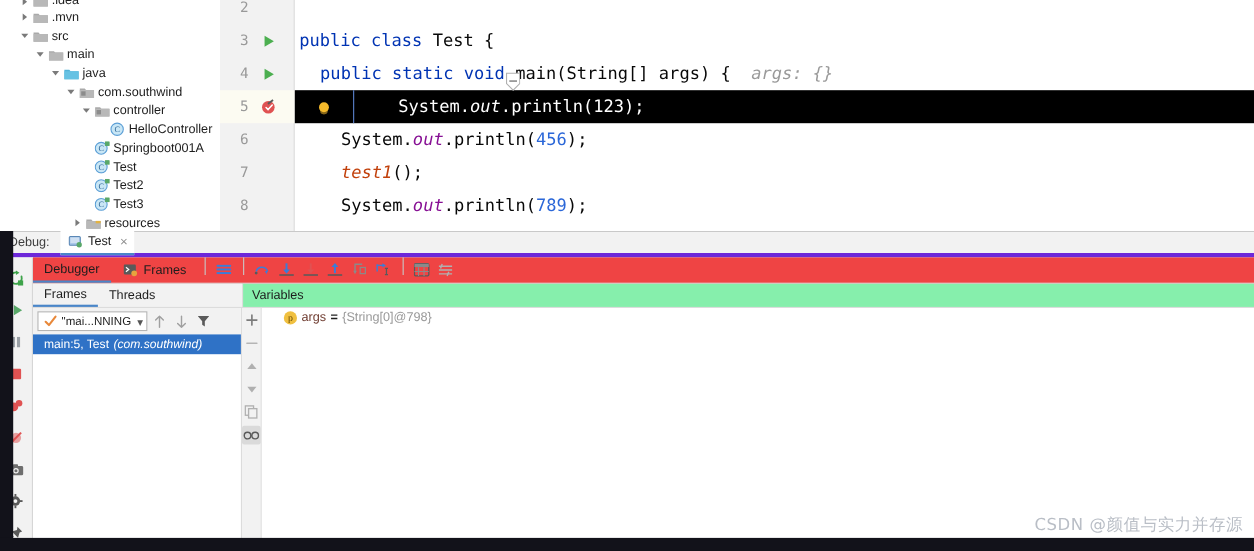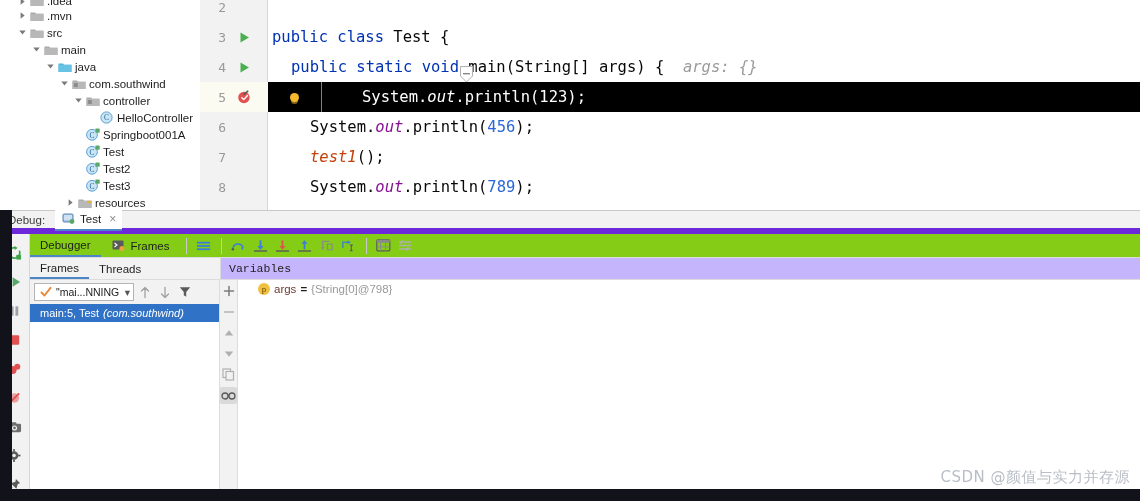--- a/index.html
+++ b/index.html
@@ -128,21 +128,21 @@
     background: #f2f2f2;
     border-top: 1px solid #c9c9c9;
   }
 
   
   #debug-tabstrip {
     position: absolute; left: 0; top: 0;
     width: 1140px; height: 23px;
     background: #f2f2f2;
     display: flex; align-items: center;
-    border-bottom: 6px solid #6d28d9;
+    border-bottom: 4px solid #6d28d9;
   }
   #debug-tabstrip .dbg-label {
     font-size: 11.5px; color: #3c3c3c; margin-left: 8px;
   }
   .run-tab {
     margin-left: 10px; height: 22px;
     display: flex; align-items: center; gap: 4px;
     padding: 0 6px;
     border-bottom: 2px solid #4a86c8;
     background: #ffffff;
@@ -162,22 +162,22 @@
   #left-strip .vbtn {
     width: 26px; height: 26px;
     display: flex; align-items: center; justify-content: center;
     margin-bottom: 4px;
   }
 
   
   #dbg-toolbar {
     position: absolute; left: 30px; top: 23px;
     width: 1110px; height: 24px;
-    background: #84cc16;
-    display: flex; align-items: center;
+    background: #ef4444;
+    display: flex; 
     border-bottom: 1px solid #dcdcdc;
   }
   .dtab {
     height: 23px; padding: 0 10px;
     display: flex; align-items: center; gap: 5px;
     font-size: 11.5px; color: #1d1d1d;
   }
   .dtab.active { border-bottom: 2px solid #4a86c8; }
   .tsep { width: 1px; height: 16px; background: #c8c8c8; margin: 0 6px; }
   .tbtn { width: 22px; height: 22px; display: flex; align-items: center; justify-content: center; }
@@ -190,24 +190,23 @@
     background: #f2f2f2;
     border-bottom: 1px solid #dcdcdc;
   }
   .fhtab { font-size: 11.5px; color: #1d1d1d; padding: 0 10px; height: 21px; display: flex; align-items: center; }
   .fhtab.active { border-bottom: 2px solid #4a86c8; }
 
   #vars-header {
     position: absolute; left: 220px; top: 47px;
     width: 920px; height: 22px;
     display: flex; align-items: center;
-    background: #c4b5fd;
+    background: #86efac;
     border-bottom: 1px solid #dcdcdc;
     border-left: 1px solid #dcdcdc;
-    font-family: Liberation Mono, monospace;
   }
   #vars-header .vh { font-size: 11.5px; color: #1d1d1d; padding-left: 8px; }
 
   
   #frames-col {
     position: absolute; left: 30px; top: 69px;
     width: 190px; height: 222px;
     background: #ffffff;
     border-right: 1px solid #dcdcdc;
   }

